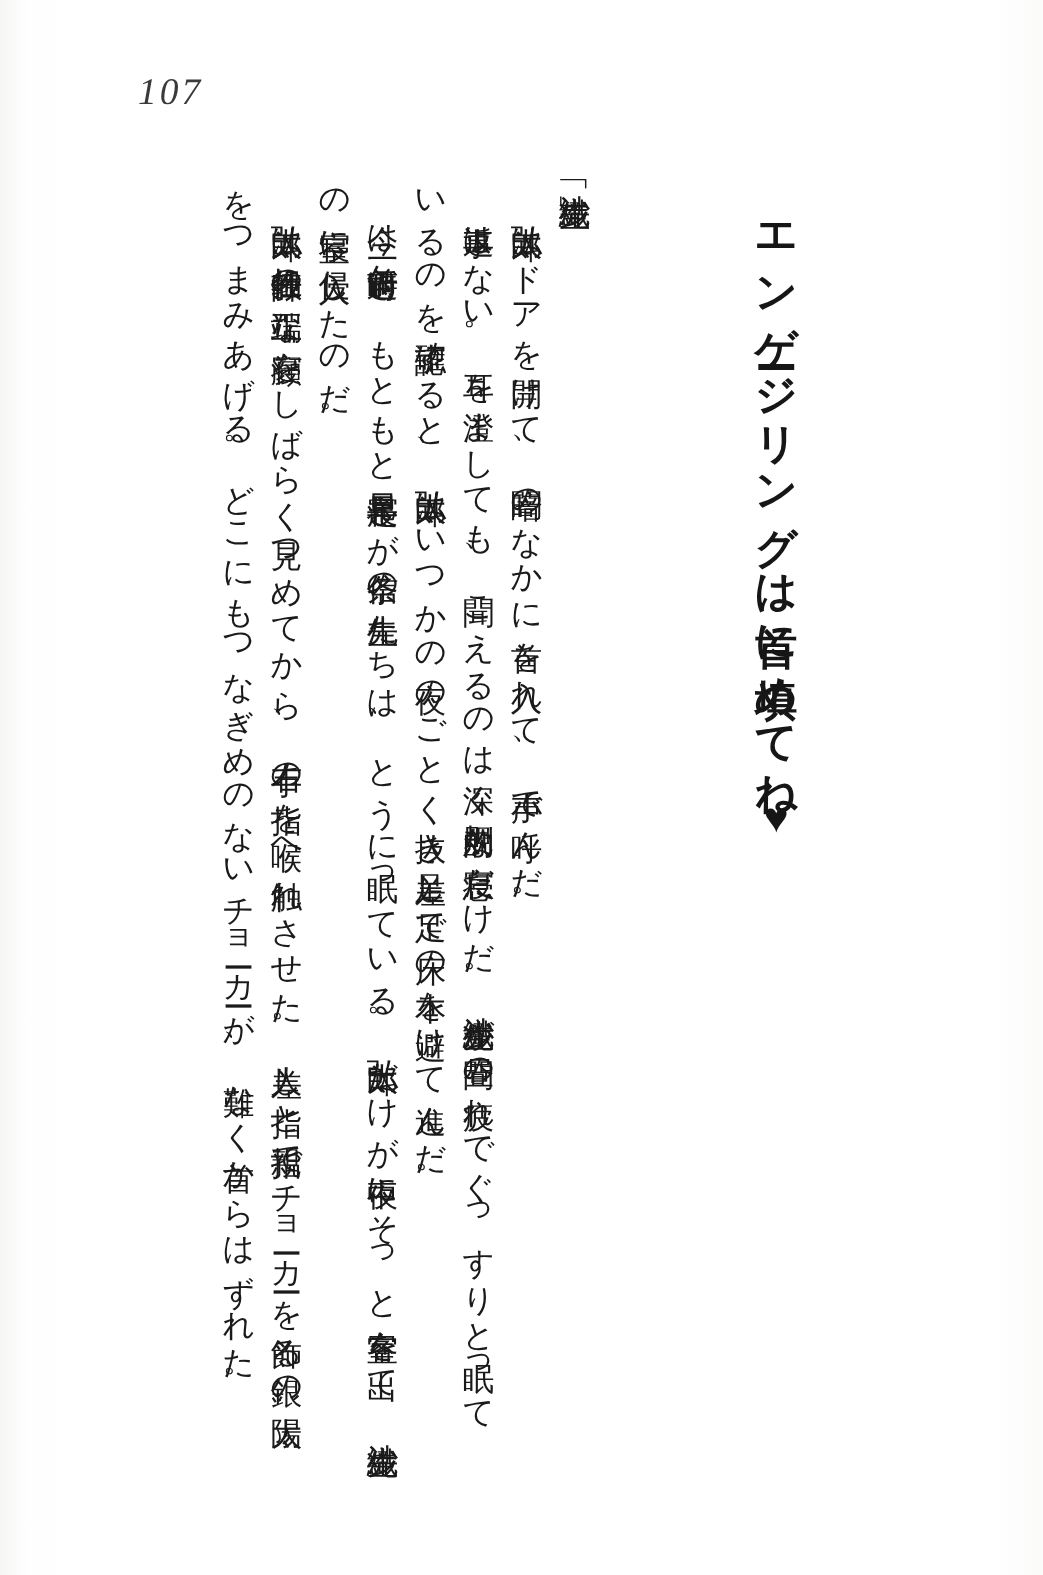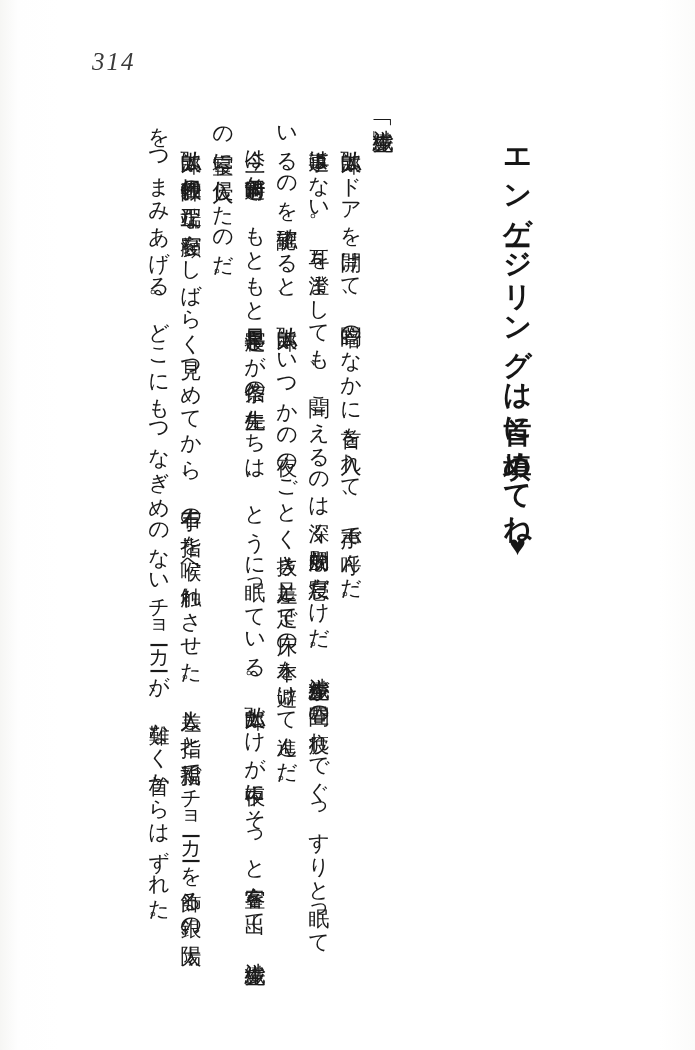--- a/index.html
+++ b/index.html
@@ -49,21 +49,21 @@
     margin:0;
   }
   .para.indent{
     text-indent:22px;
   }
 </style>
 </head>
 <body>
 
 <div class="page">
-  <div class="page-number">314</div>
+  <div class="page-number">107</div>
 
   <div class="content">
     <h1 class="title">エンゲージリングは首に填めてね♥</h1>
 
     <p class="para">「沙織先生」</p>
 
     <p class="para indent">弘太郎はドアを開けて、暗闇のなかに首を入れて、小声で呼んだ。</p>
 
     <p class="para indent">返事はない。耳を澄ましても、聞こえるのは深く規則的な寝息だけだ。沙織先生が昼間の疲れでぐっすりと眠っているのを確認すると、弘太郎はいつかの夜のごとく抜き足差し足で床の本を避けて進んだ。</p>
 

